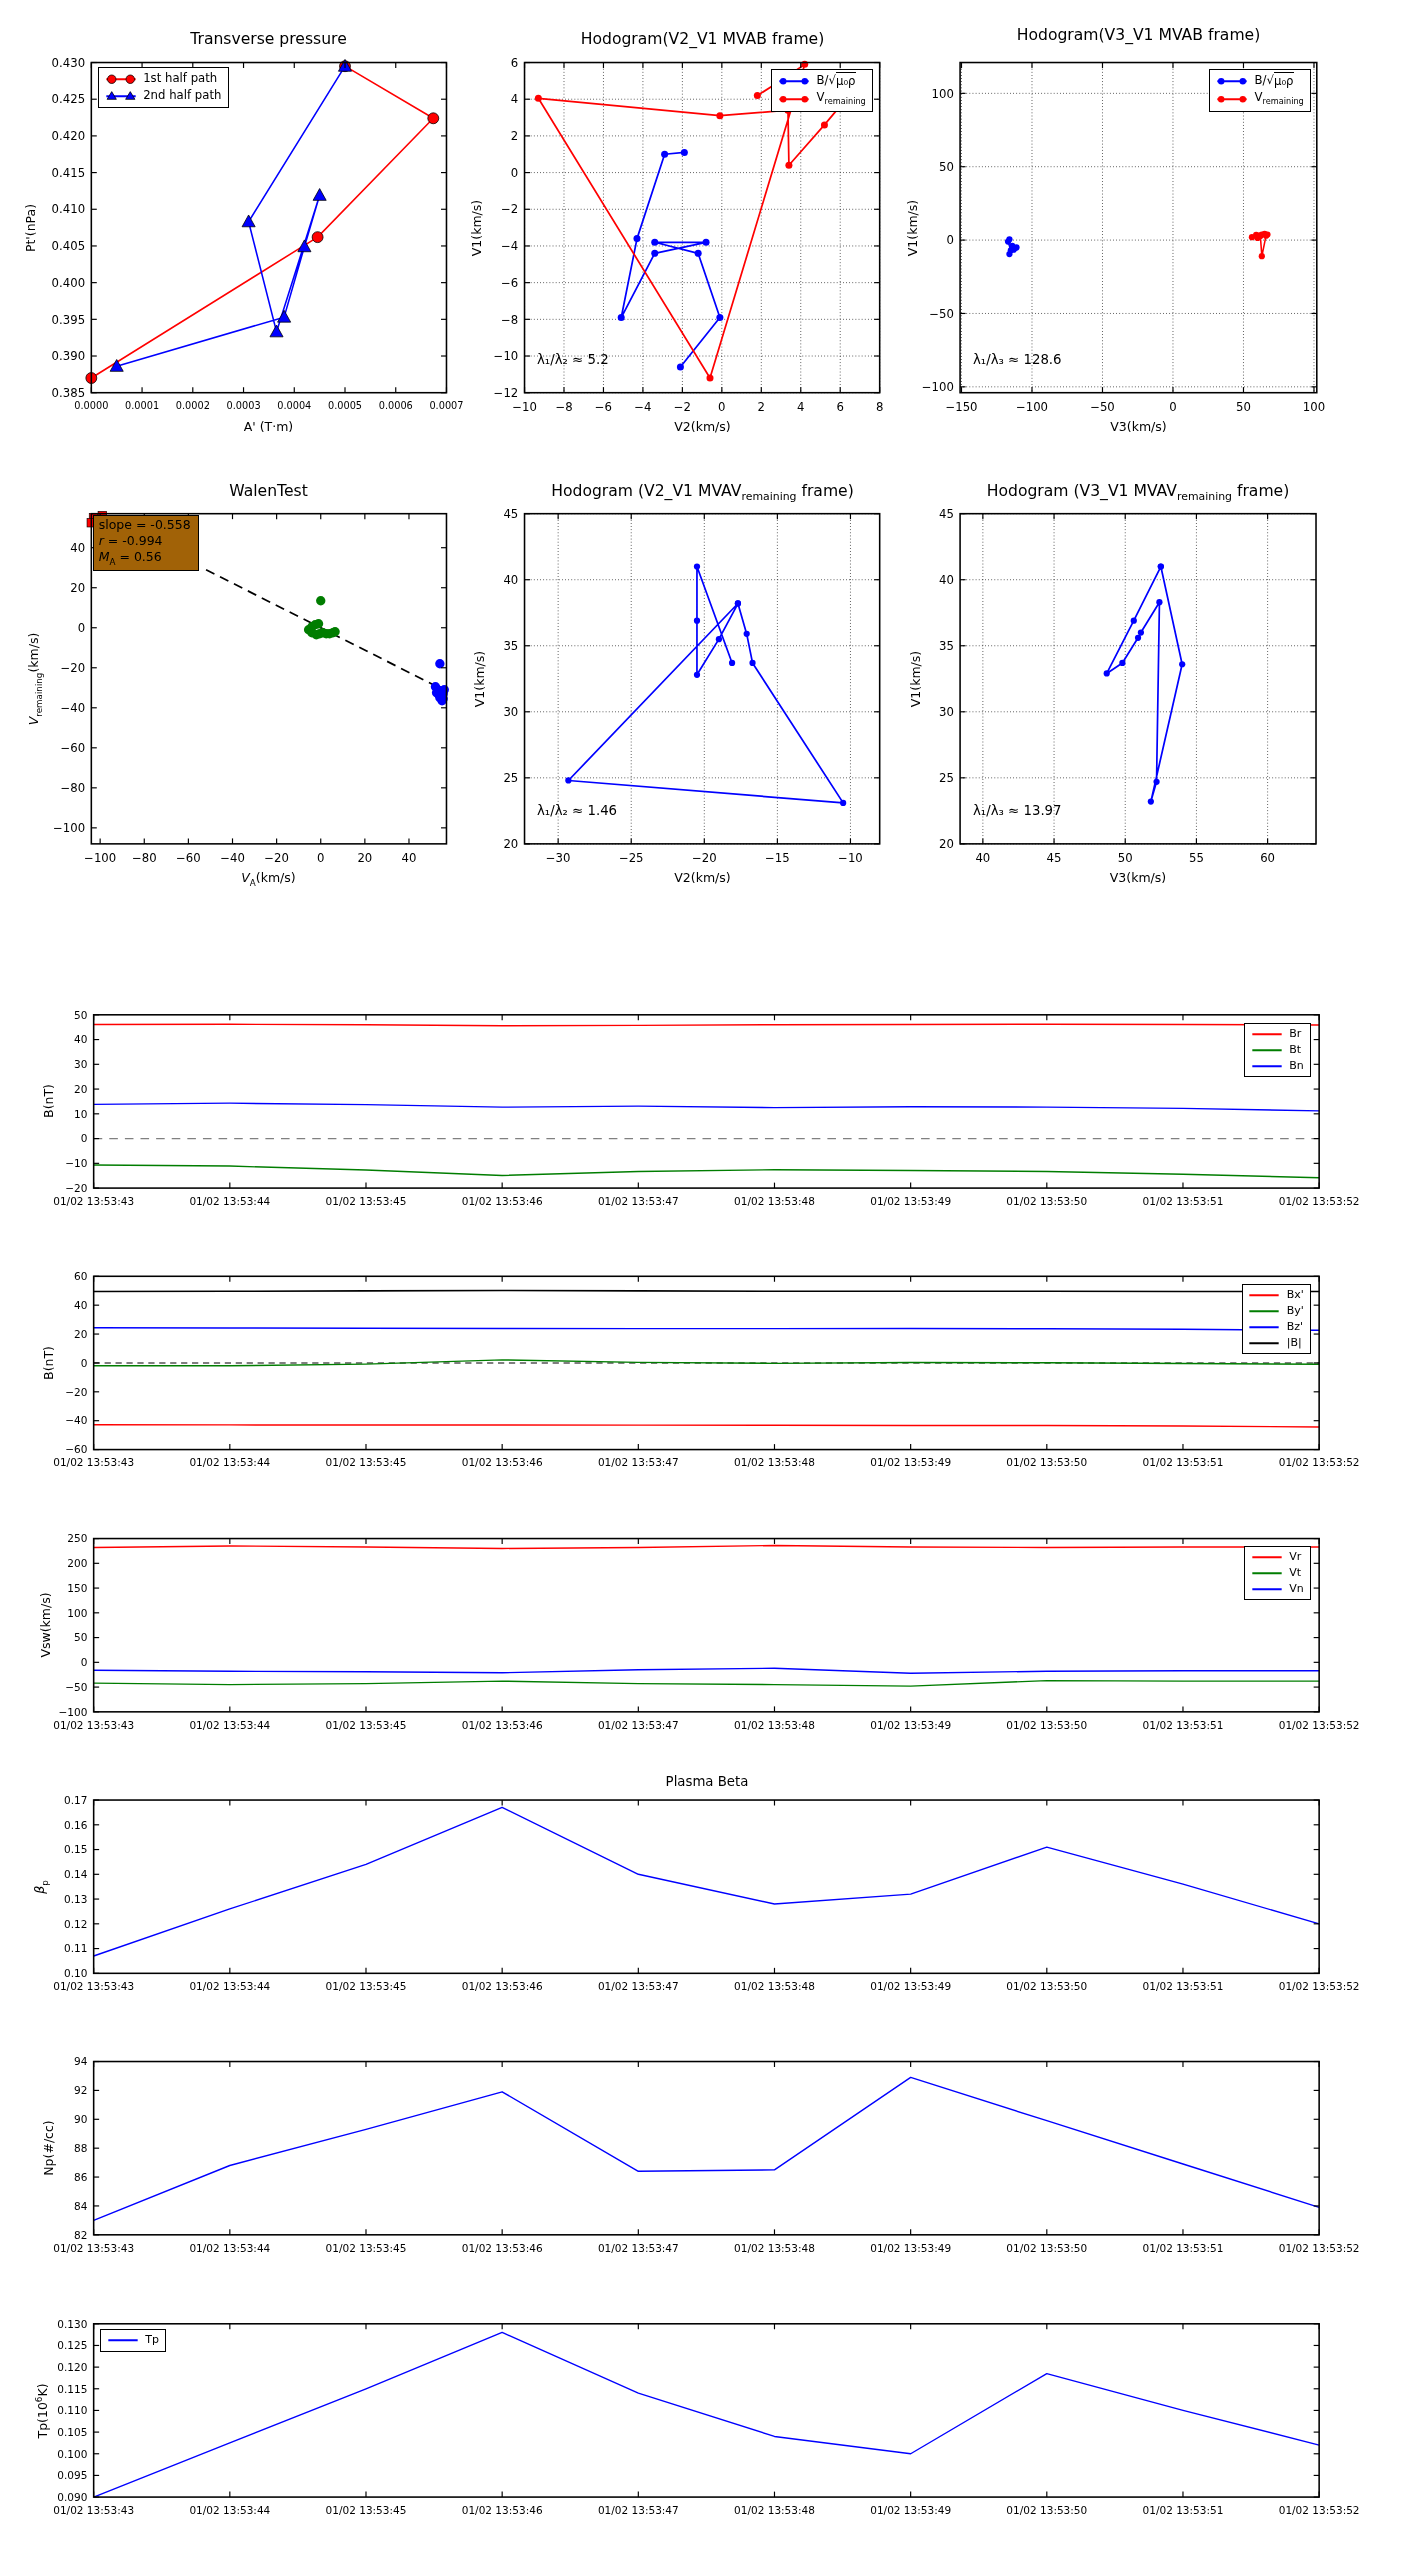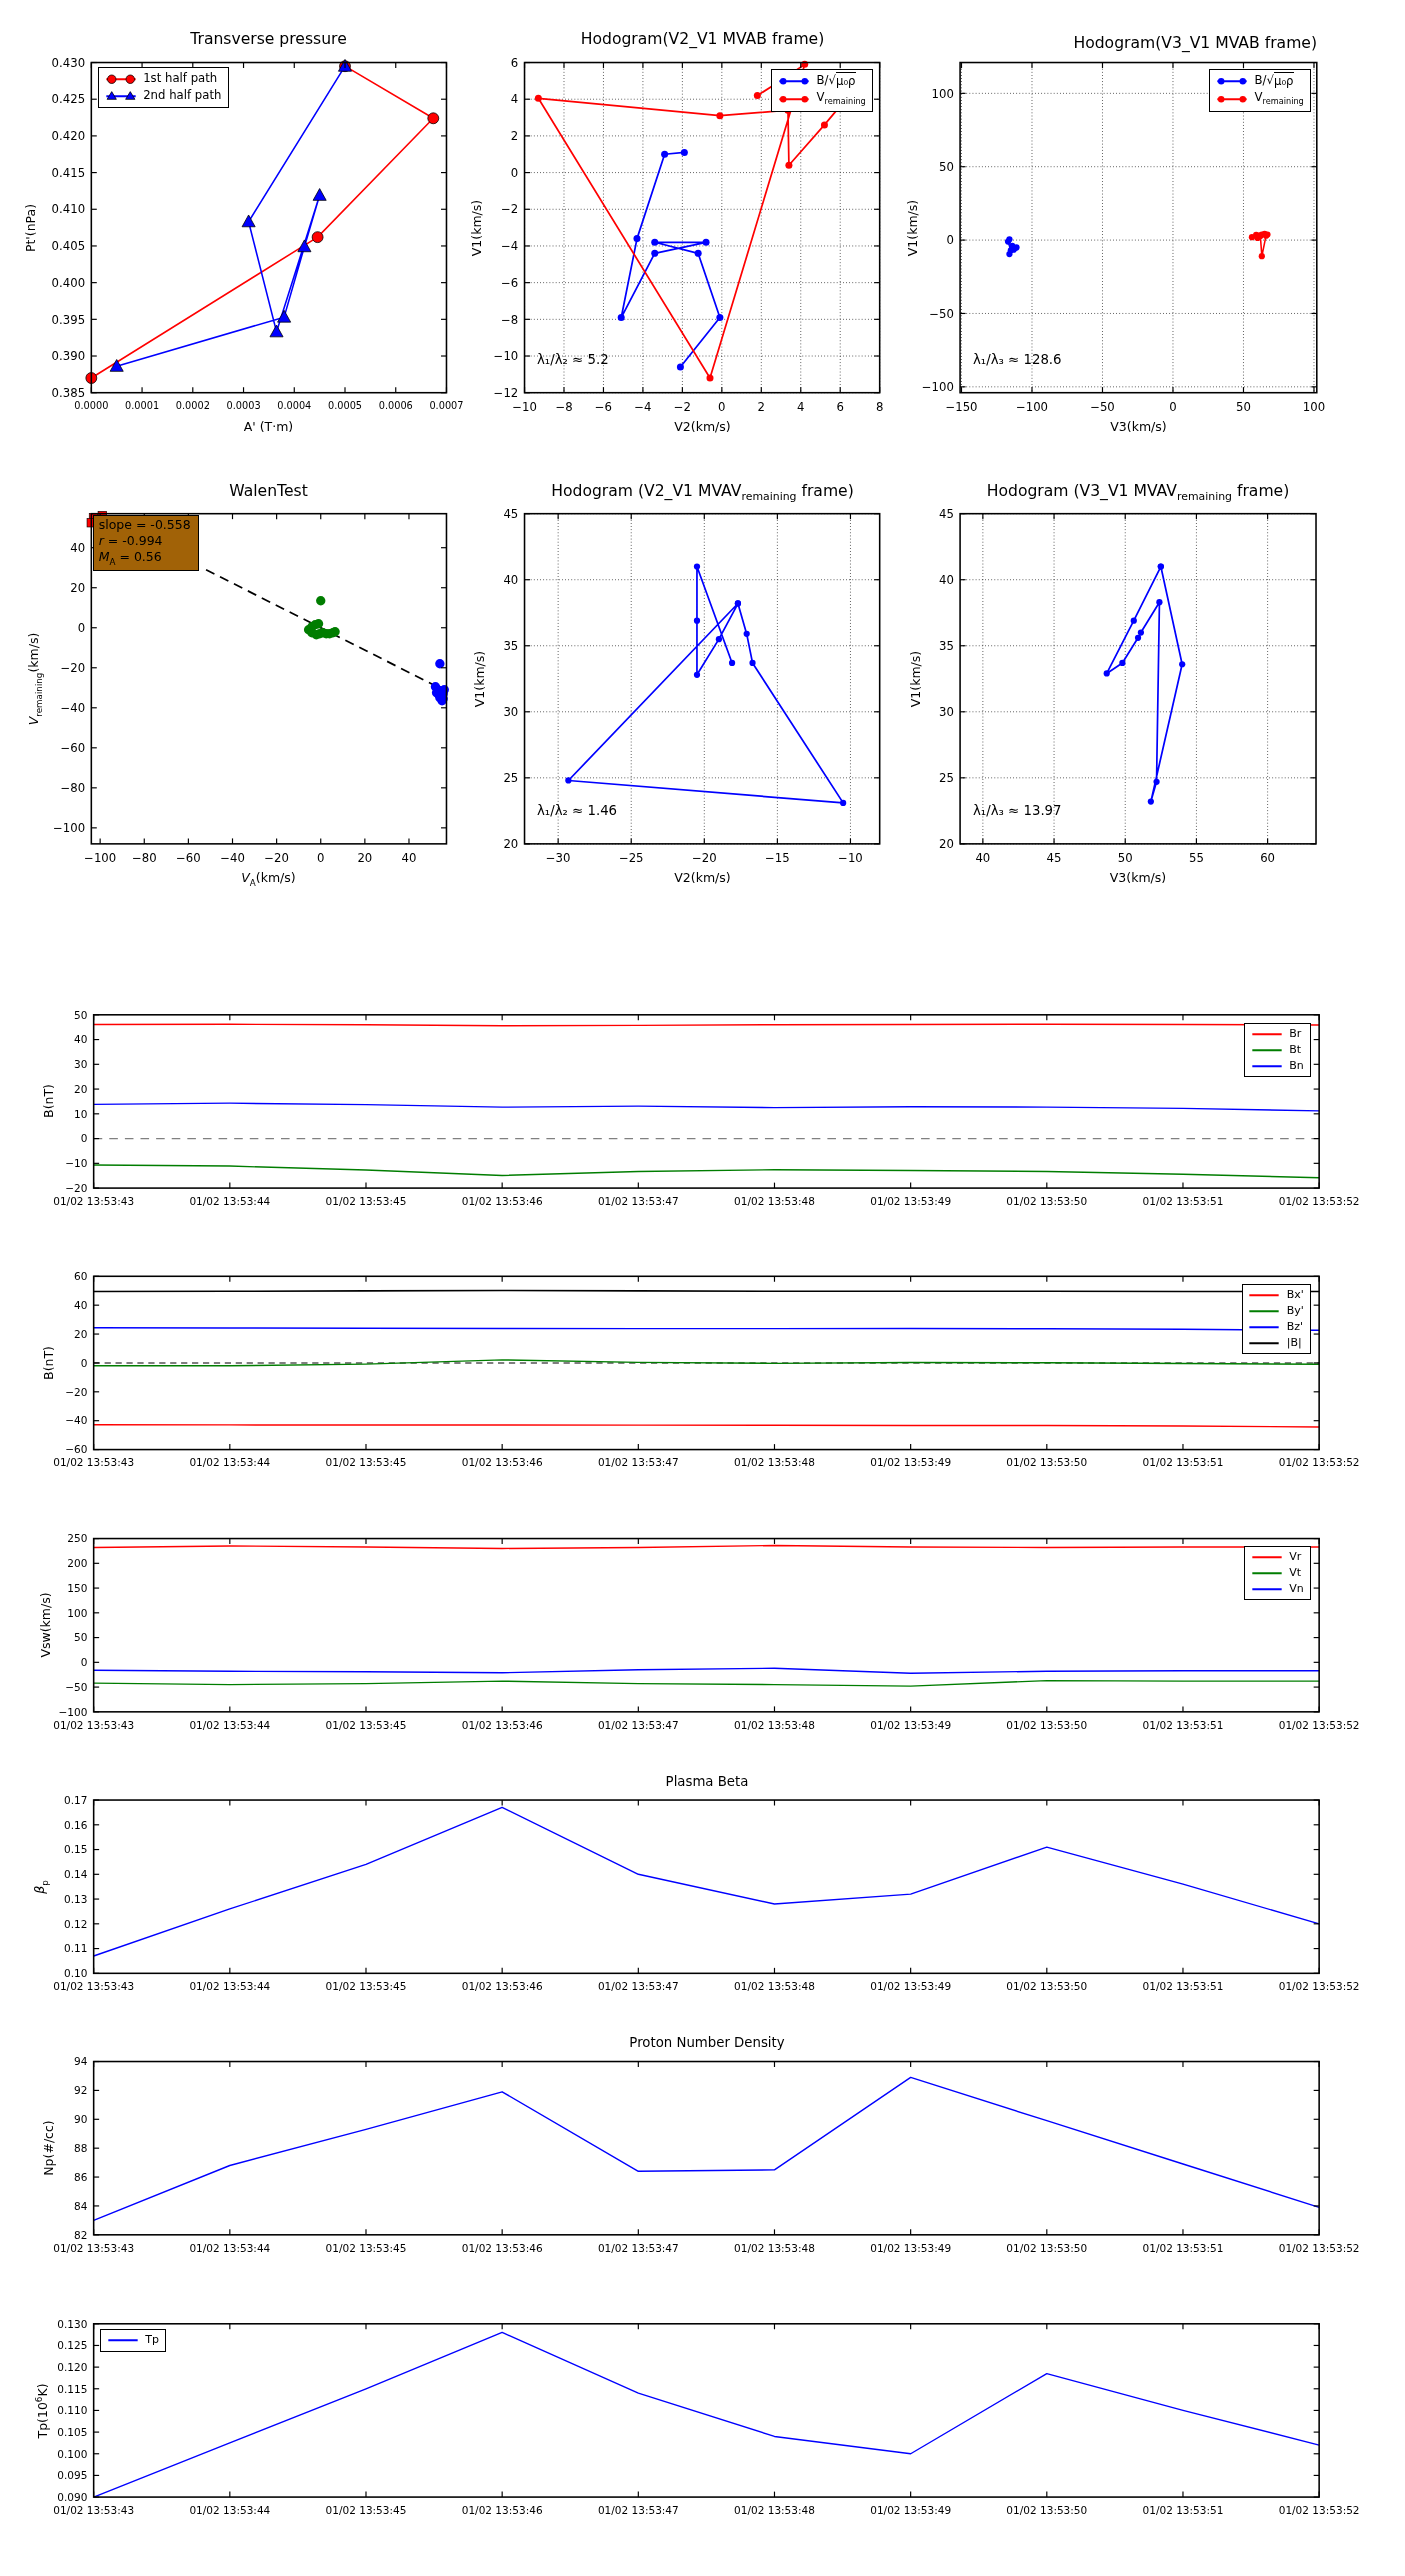--- a/index.html
+++ b/index.html
@@ -855,21 +855,21 @@
       </div>
       <div class="row">
         <svg width="34" height="12.5" xmlns="http://www.w3.org/2000/svg" viewBox="0 0 44 16">
           <line x1="3" y1="8" x2="41" y2="8" stroke="#ff0000" stroke-width="2.6"></line>
           <circle cx="8" cy="8" r="4.2" fill="#ff0000"></circle>
           <circle cx="36" cy="8" r="4.2" fill="#ff0000"></circle>
         </svg>
         <span>V<sub>remaining</sub></span>
       </div>
     </div>
-    <div class="lbl title" style="left: 960px; top: 34px; width: 357px; font-size: 15.6px; text-align: right;">Hodogram(V3_V1 MVAB frame)</div>
+    <div class="lbl title" style="left: 960px; top: 26px; width: 357px; font-size: 15.6px;">Hodogram(V3_V1 MVAB frame)</div>
     <div class="lbl title" style="left: 960px; top: 419px; width: 357px; font-size: 12.5px;">V3(km/s)</div>
     <div class="lbl ylab" style="left: 912px; top: 228px; font-size: 12.5px;">V1(km/s)</div>
     <div class="lbl" style="font-size: 13.3px; left: 973px; top: 352px;">λ₁/λ₃ ≈ 128.6</div>
     <div class="legend" style="font-size: 11.7px; top: 69px; right: 94px;">
       <div class="row">
         <svg width="34" height="12.5" xmlns="http://www.w3.org/2000/svg" viewBox="0 0 44 16">
           <line x1="3" y1="8" x2="41" y2="8" stroke="#0000ff" stroke-width="2.6"></line>
           <circle cx="8" cy="8" r="4.2" fill="#0000ff"></circle>
           <circle cx="36" cy="8" r="4.2" fill="#0000ff"></circle>
         </svg>
@@ -960,21 +960,20 @@
       </div>
       <div class="row">
         <svg width="34" height="12.5" xmlns="http://www.w3.org/2000/svg" viewBox="0 0 44 16">
           <line x1="3" y1="8" x2="41" y2="8" stroke="#0000ff" stroke-width="2.6"></line>
         </svg>
         <span>Vn</span>
       </div>
     </div>
     <div class="lbl title" style="left: 94px; top: 1774px; width: 1226px; font-size: 13.3px;">Plasma Beta</div>
     <div class="lbl ylab" style="left: 41px; top: 1887px; font-size: 12.5px;"><i>β</i><sub>p</sub></div>
-    <div class="lbl title" style="left: 94px; top: 2035px; width: 1226px; font-size: 13.3px;">Proton Number Density</div>
     <div class="lbl ylab" style="left: 48px; top: 2148px; font-size: 12.5px;">Np(#/cc)</div>
     <div class="lbl ylab" style="left: 42px; top: 2411px; font-size: 12.5px;">Tp(10<sup>6</sup>K)</div>
     <div class="legend" style="font-size: 11px; top: 2329px; left: 100px;">
       <div class="row">
         <svg width="34" height="12.5" xmlns="http://www.w3.org/2000/svg" viewBox="0 0 44 16">
           <line x1="3" y1="8" x2="41" y2="8" stroke="#0000ff" stroke-width="2.6"></line>
         </svg>
         <span>Tp</span>
       </div>
     </div>

